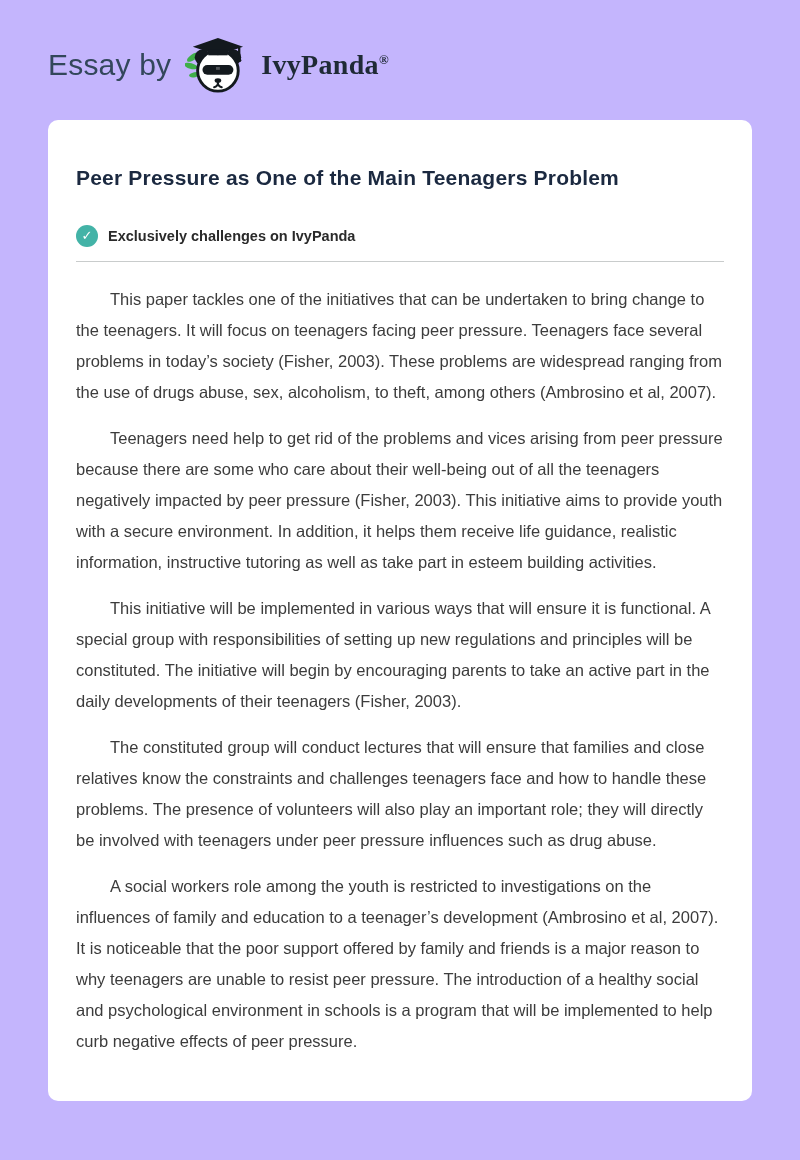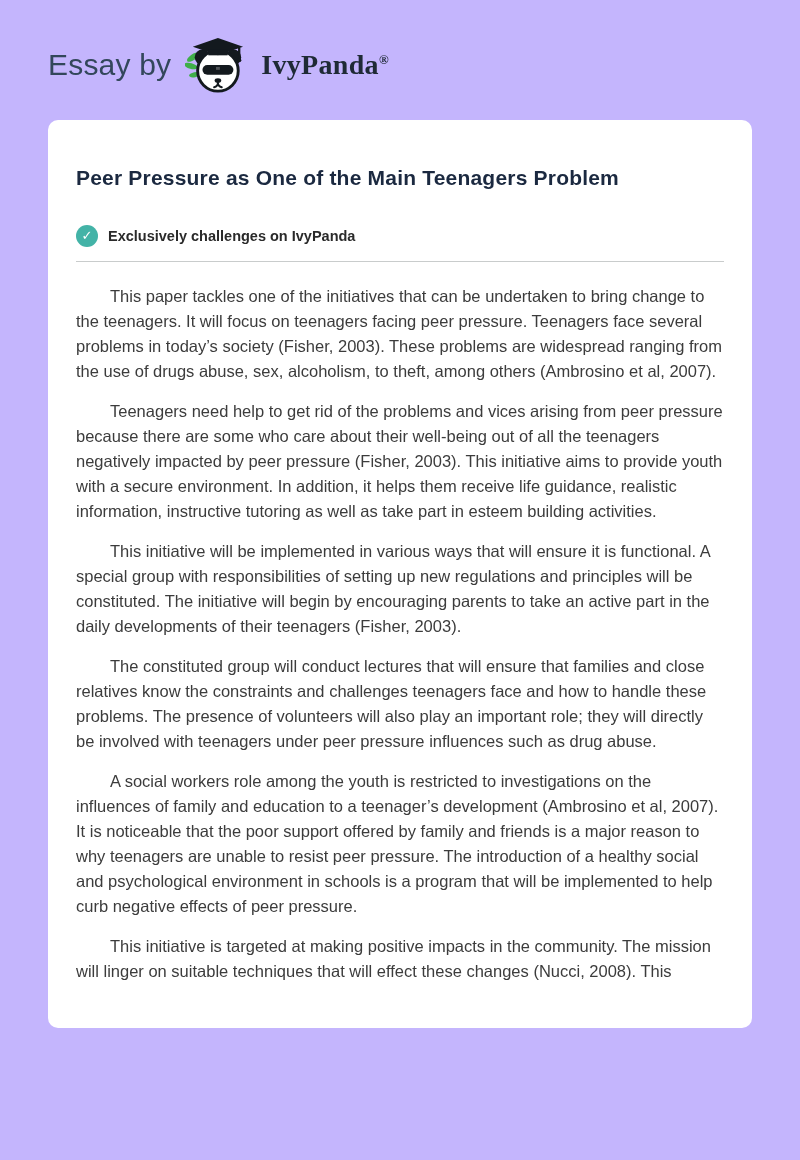--- a/index.html
+++ b/index.html
@@ -94,21 +94,21 @@
   }
   .divider {
     border: none;
     border-top: 1px solid #c9cccc;
     margin: 0 0 22px 0;
   }
   .essay-body p {
     margin: 0 0 15px 0;
     text-indent: 34px;
     font-size: 16.5px;
-    line-height: 25px;
+    line-height: 31px;
     color: #3c3c3c;
   }
   .essay-body p:last-child { margin-bottom: 0; }
 </style>
 </head>
 <body>
 
 <div class="page">
 
   <div class="site-header">
@@ -156,18 +156,17 @@
     </div>
 
     <hr class="divider">
 
     <div class="essay-body">
       <p>This paper tackles one of the initiatives that can be undertaken to bring change to the teenagers. It will focus on teenagers facing peer pressure. Teenagers face several problems in today’s society (Fisher, 2003). These problems are widespread ranging from the use of drugs abuse, sex, alcoholism, to theft, among others (Ambrosino et al, 2007).</p>
       <p>Teenagers need help to get rid of the problems and vices arising from peer pressure because there are some who care about their well-being out of all the teenagers negatively impacted by peer pressure (Fisher, 2003). This initiative aims to provide youth with a secure environment. In addition, it helps them receive life guidance, realistic information, instructive tutoring as well as take part in esteem building activities.</p>
       <p>This initiative will be implemented in various ways that will ensure it is functional. A special group with responsibilities of setting up new regulations and principles will be constituted. The initiative will begin by encouraging parents to take an active part in the daily developments of their teenagers (Fisher, 2003).</p>
       <p>The constituted group will conduct lectures that will ensure that families and close relatives know the constraints and challenges teenagers face and how to handle these problems. The presence of volunteers will also play an important role; they will directly be involved with teenagers under peer pressure influences such as drug abuse.</p>
       <p>A social workers role among the youth is restricted to investigations on the influences of family and education to a teenager’s development (Ambrosino et al, 2007). It is noticeable that the poor support offered by family and friends is a major reason to why teenagers are unable to resist peer pressure. The introduction of a healthy social and psychological environment in schools is a program that will be implemented to help curb negative effects of peer pressure.</p>
-      <p>This initiative is targeted at making positive impacts in the community. The mission will linger on suitable techniques that will effect these changes (Nucci, 2008). This</p>
     </div>
 
   </div>
 
 </div>
 
 </body></html>

